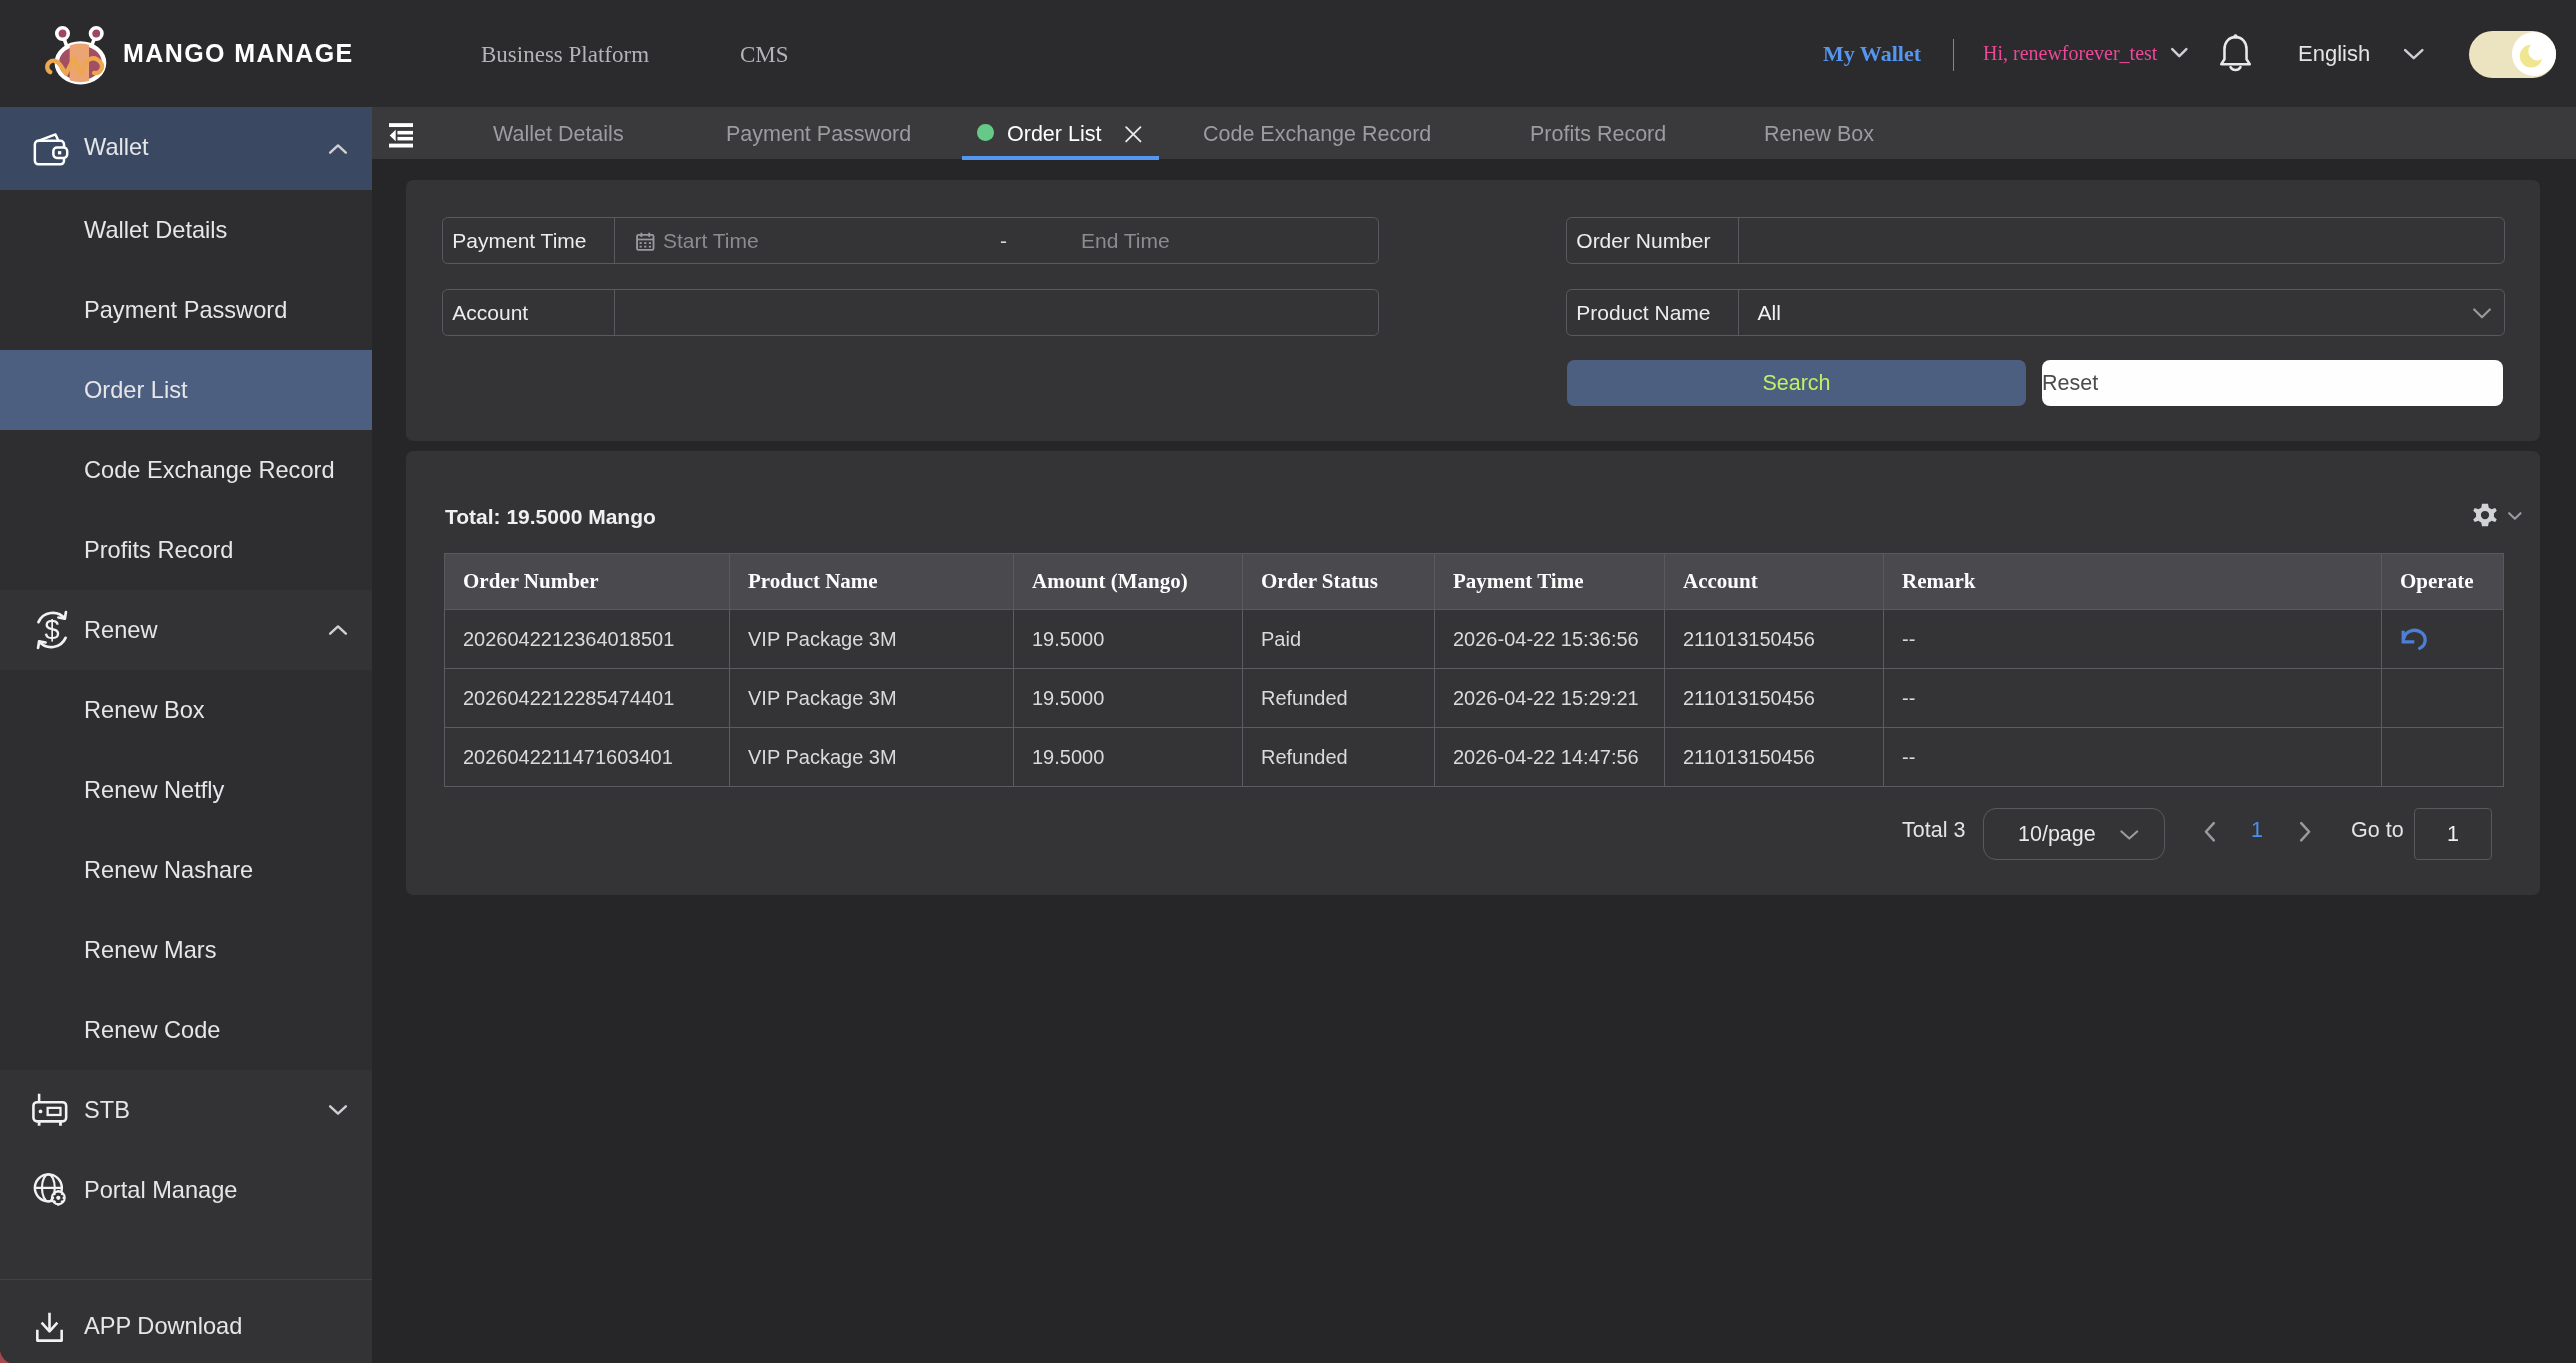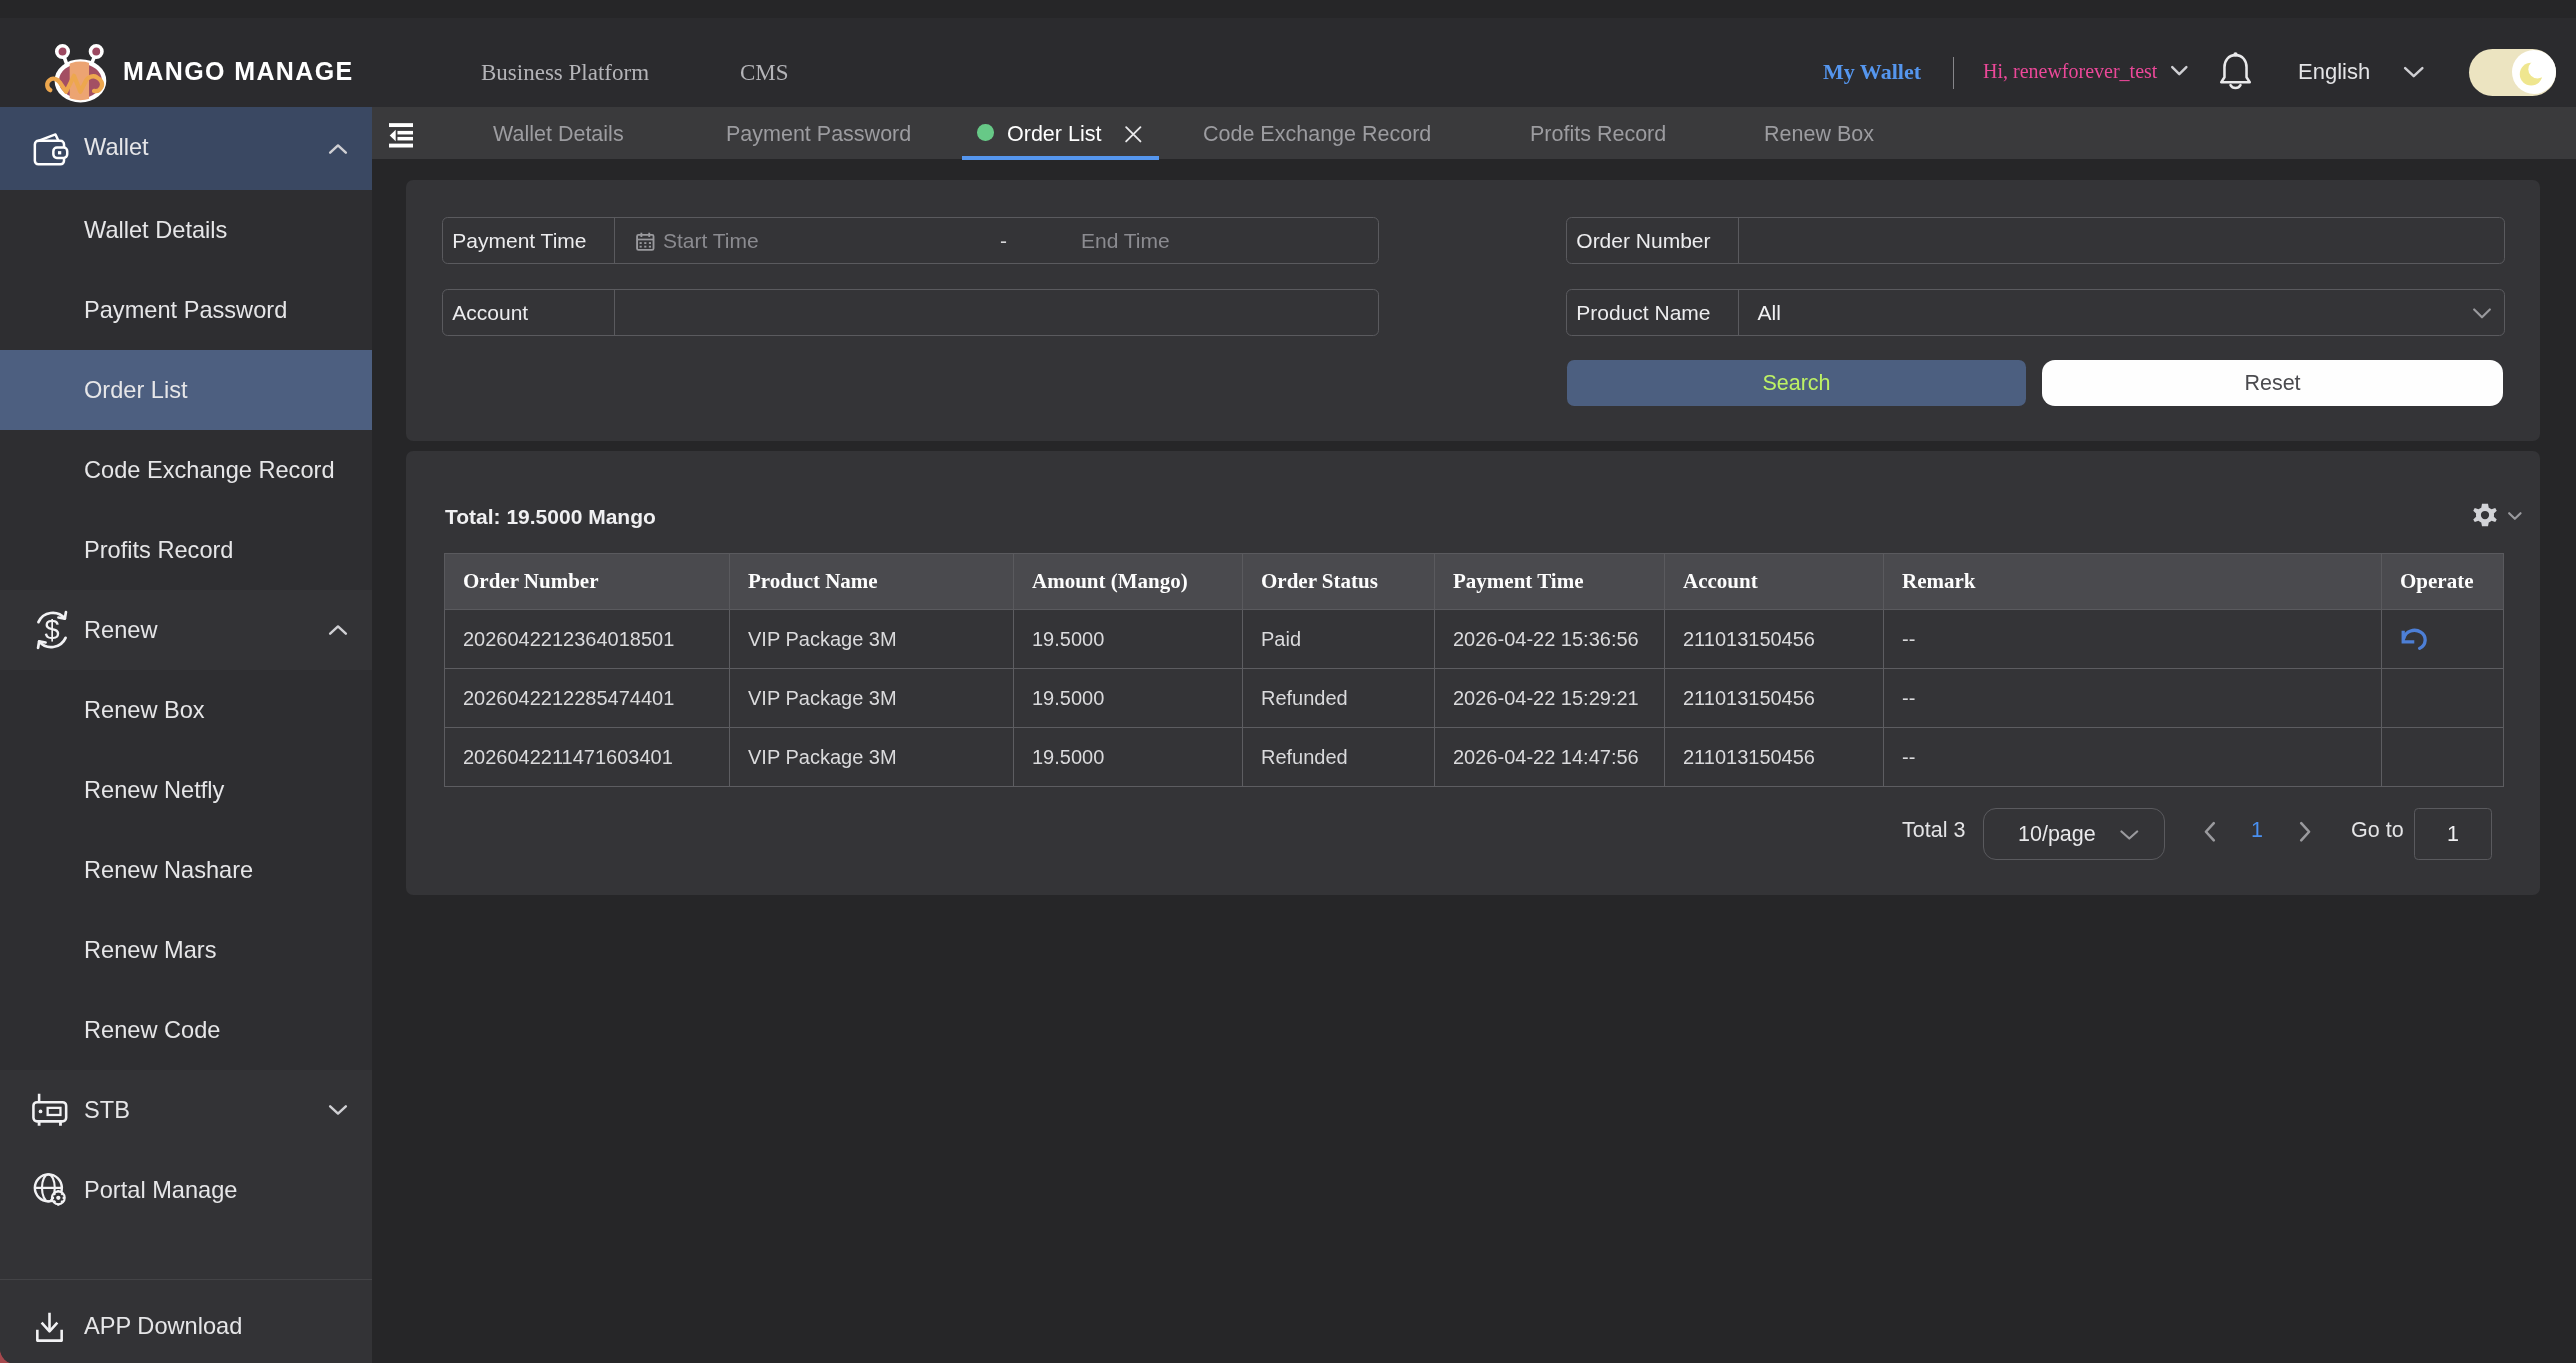--- a/index.html
+++ b/index.html
@@ -2,21 +2,21 @@
 <html style="font-size:11.4px"><head>
 <meta charset="utf-8">
 <style>
   * { margin:0; padding:0; box-sizing:border-box; }
   html,body { width:2576px; height:1364px; overflow:hidden; }
   body { background:#262628; font-family:"Liberation Sans", sans-serif; color:#e2e2e4; position:relative; }
   .serif { font-family:"Liberation Serif", serif; }
   .abs { position:absolute; }
 
   
-  #header { position:absolute; left:0; top:18px; width:2576px; height:107px; background:#2b2b2e; }
+  #header { position:absolute; left:0; top:0; width:2576px; height:107px; background:#2b2b2e; }
   #brand { position:absolute; left:123px; top:0; height:107px; line-height:107px; font-size:25px; font-weight:bold; letter-spacing:1.4px; color:#fff; }
   .topnav { position:absolute; top:0; height:107px; line-height:109px; font-size:23px; color:#b4b4b8; }
   #mywallet { position:absolute; left:1823px; top:0; height:107px; line-height:107px; font-size:22px; font-weight:bold; color:#5596ee; }
   #hdrdiv { position:absolute; left:1953px; top:39px; width:1.4px; height:31.5px; background:#86868a; }
   #hiuser { position:absolute; left:1983px; top:0; height:131px; line-height:107px; font-size:20px; color:#ec4899; }
   #english { position:absolute; left:2298px; top:0; height:107px; line-height:107px; font-size:22px; color:#e4e4e6; }
   .chev { stroke:#cfcfd3; stroke-width:3.5; fill:none; stroke-linecap:round; stroke-linejoin:round; }
   #toggle { position:absolute; left:2469px; top:31px; width:87px; height:47px; border-radius:23.6px; background:#ece4c1; }
   #knob { position:absolute; left:43px; top:1.1px; width:44px; height:44px; border-radius:50%; background:#fff; }
 
@@ -44,21 +44,21 @@
   
   .card { position:absolute; background:#343437; border-radius:7.2px; }
   #card1 { left:406px; top:180px; width:2134px; height:261px; }
   #card2 { left:406px; top:451px; width:2134px; height:444px; }
 
   .field { position:absolute; height:47px; border:0.7px solid #5a5a5e; border-radius:5.7px; display:flex; }
   .field .lab { width:172px; border-right:0.7px solid #5a5a5e; line-height:45px; padding-left:9.3px; font-size:21px; color:#ececee; }
   .field .inp { flex:1; position:relative; line-height:45px; font-size:21px; color:#8b8b90; }
 
   #btn-search { position:absolute; left:1161px; top:180px; width:459px; height:46px; background:#4c5f80; border-radius:7.2px; text-align:center; line-height:46px; font-size:21.5px; color:#bef264; }
-  #btn-reset  { position:absolute; left:1636px; top:180px; width:461px; height:46px; background:#fefefe; border-radius:13px; text-align:center; line-height:46px; font-size:21.5px; color:#4b4b4f; }
+  #btn-reset  { position:absolute; left:1636px; top:180px; width:461px; height:46px; background:#fefefe; border-radius:8px; line-height:46px; font-size:21.5px; color:#4b4b4f; }
 
   
   #total { position:absolute; left:39px; top:54px; font-size:21px; font-weight:bold; color:#f0f0f2; }
   table { border-collapse:collapse; table-layout:fixed; }
   #tbl { position:absolute; left:38px; top:102px; width:2059px; }
   #tbl th { background:#4a4a4e; height:56px; font-family:"Liberation Serif", serif; font-size:21px; font-weight:bold; color:#fdfdfd; text-align:left; padding-left:18px; border:0.7px solid #5a5a5e; }
   #tbl td { height:59px; font-size:20px; color:#dadadc; text-align:left; padding-left:18px; border:0.7px solid #5d5d61; }
   #tbl tr { background:#343437; }
   .muted { color:#98989c; }
 

